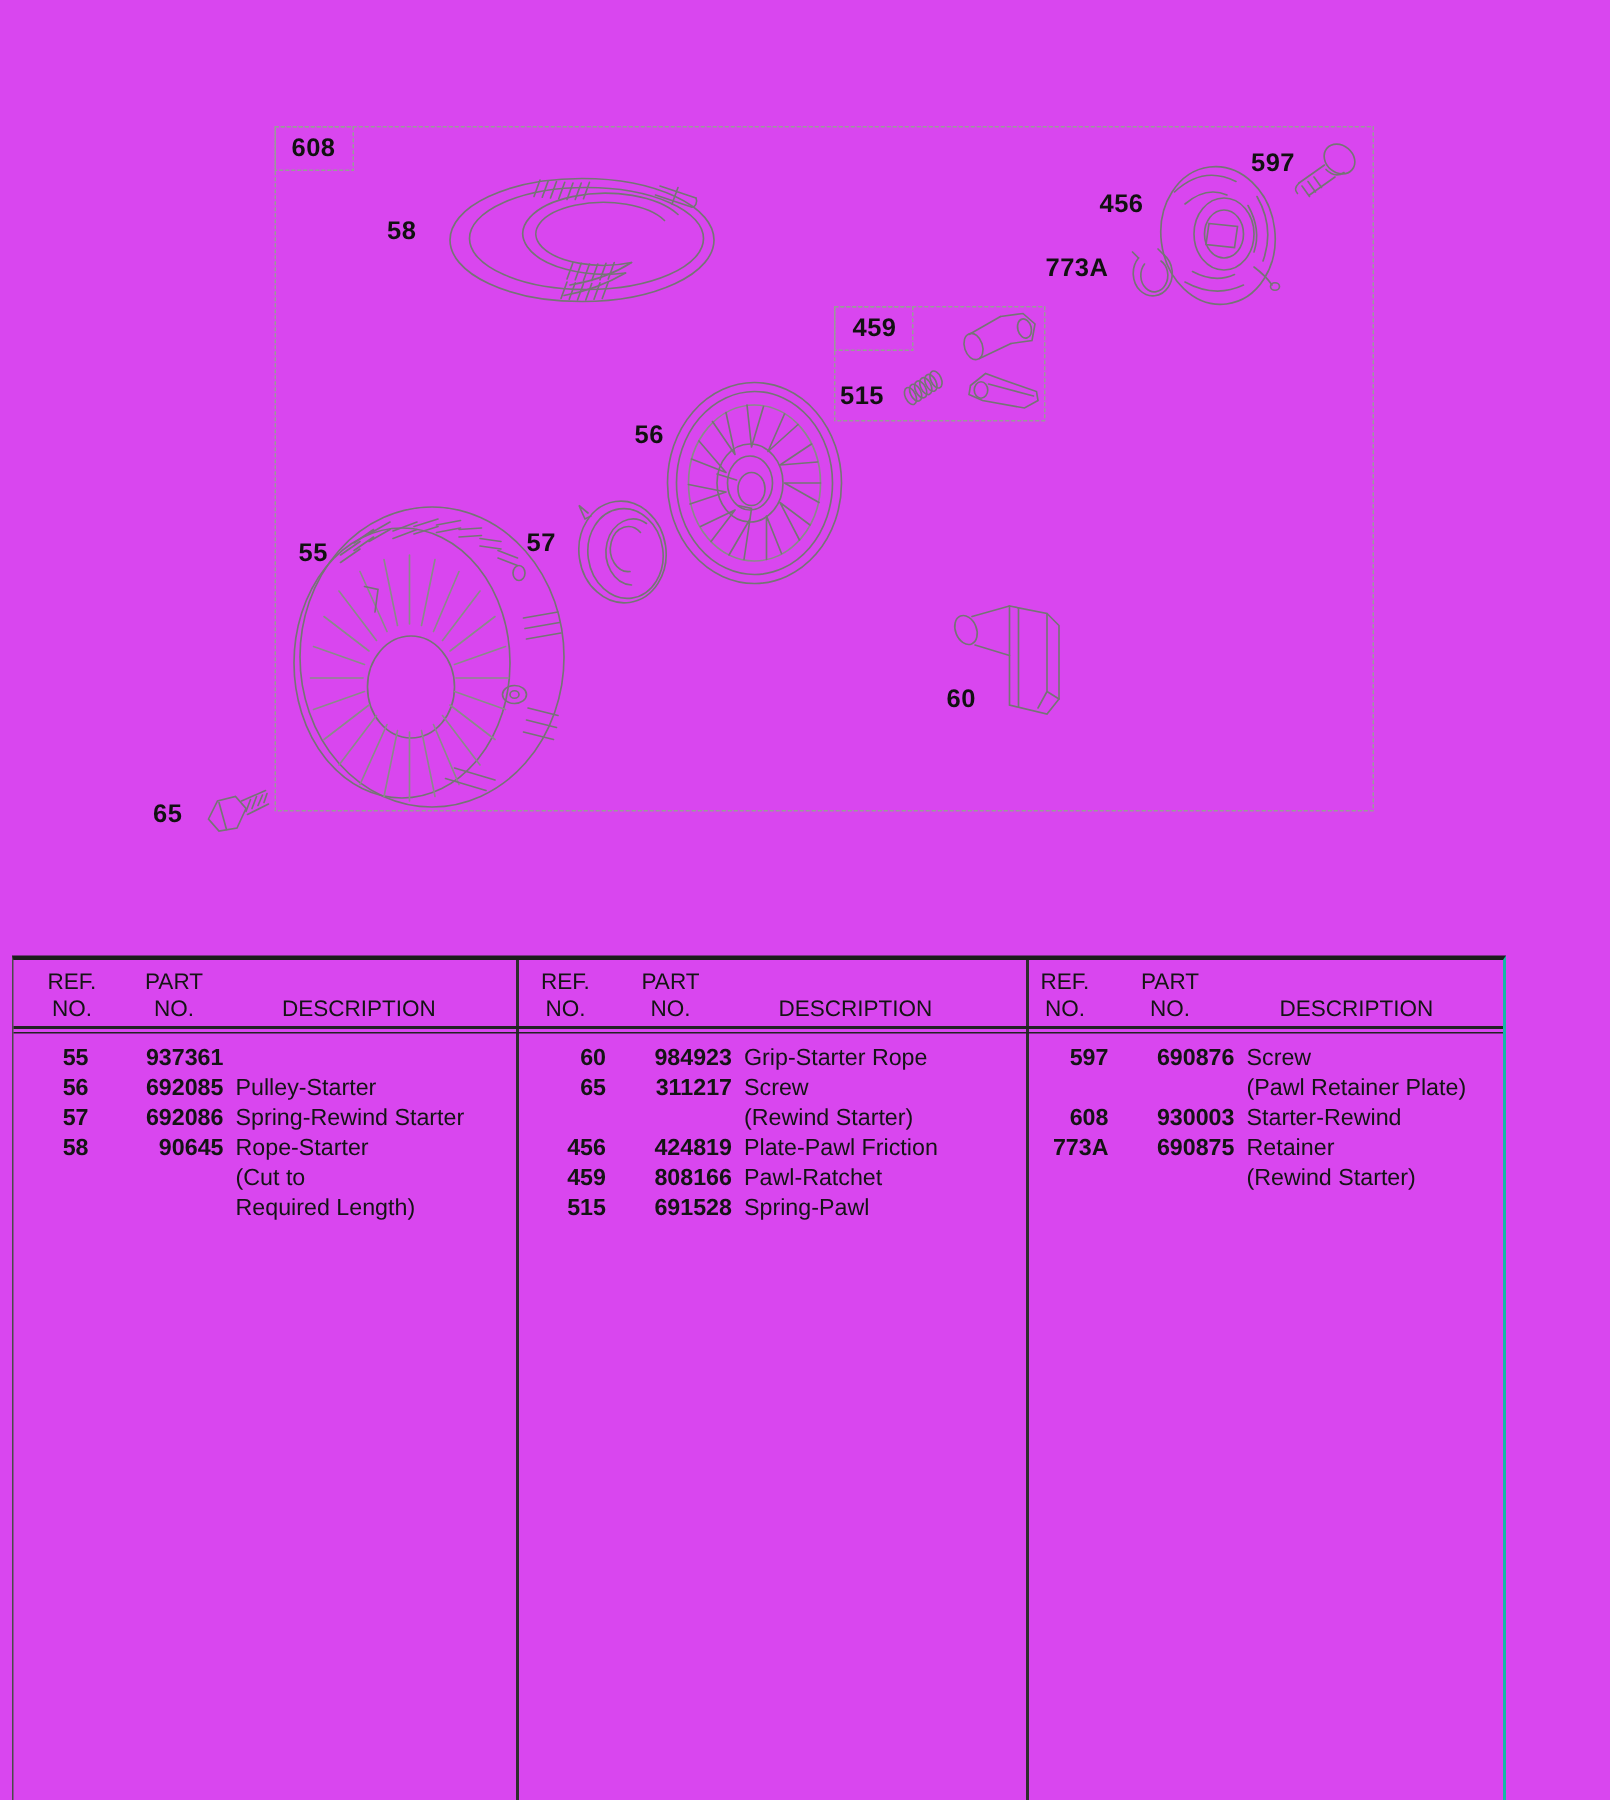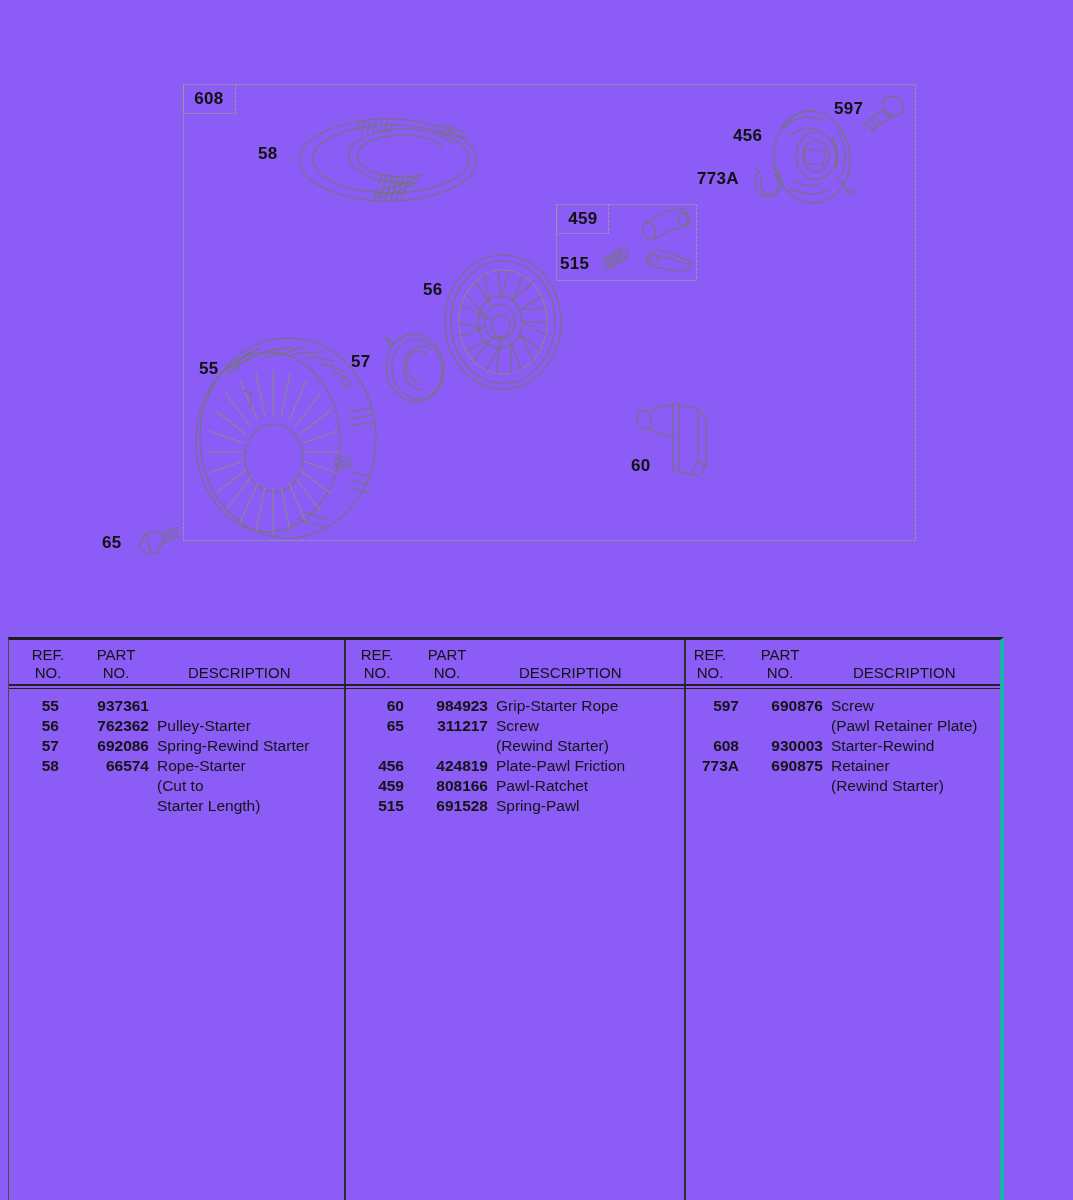--- a/index.html
+++ b/index.html
@@ -1,32 +1,32 @@
 <!DOCTYPE html>
 <html><head>
 <meta charset="utf-8">
 <style>
   html,body { margin:0; padding:0; background:#ffffff; }
   .page {
-    position:relative; width:1073px; height:1200px; background:#8b5cf6;
+    position:relative; width:1073px; height:1200px; background:#d946ef;
     font-family:"Liberation Sans", sans-serif; color:#141414; overflow:hidden;
   }
 
   
   .diagram-svg { position:absolute; left:0; top:0; }
   .callout {
     position:absolute; font-weight:bold; font-size:17px; color:#111;
     letter-spacing:0.3px; white-space:nowrap;
   }
   .callout.boxed { text-align:center; }
 
   
   .parts-table {
     position:absolute; left:8px; top:637px; width:996px; height:563px;
-    border-top:3px solid #1c1c1c; border-left:1px solid #4a4a4a; border-right:4px solid #14b8a6;
+    border-top:3px solid #1c1c1c; border-left:1px solid #4a4a4a; border-right:2px solid #14b8a6;
     box-sizing:border-box;
     padding-left:16px;
   }
   .vsep { position:absolute; top:0; bottom:0; width:2px; background:#2e2e2e; }
   .vsep.s1 { left:335px; }
   .vsep.s2 { left:675px; }
   .header-rule {
     position:absolute; left:0; right:0; top:44px; height:5px;
     border-top:2px solid #222; border-bottom:1px solid #222; box-sizing:border-box;
   }
@@ -232,39 +232,39 @@
     </div>
     <div class="hblock desc" style="left:844px;">DESCRIPTION</div>
 
     <div class="tcol c0">
         <div class="prow">
           <span class="ref">55</span>
           <span class="part">937361</span>
         </div>
         <div class="prow">
           <span class="ref">56</span>
-          <span class="part">762362</span>
+          <span class="part">692085</span>
           <span class="desc">
             <div>Pulley-Starter</div>
           </span>
         </div>
         <div class="prow">
           <span class="ref">57</span>
           <span class="part">692086</span>
           <span class="desc">
             <div>Spring-Rewind Starter</div>
           </span>
         </div>
         <div class="prow">
           <span class="ref">58</span>
-          <span class="part">66574</span>
+          <span class="part">90645</span>
           <span class="desc">
             <div>Rope-Starter</div>
             <div>(Cut to</div>
-            <div>Starter Length)</div>
+            <div>Required Length)</div>
           </span>
         </div>
       </div>
     <div class="tcol c1">
         <div class="prow">
           <span class="ref">60</span>
           <span class="part">984923</span>
           <span class="desc">
             <div>Grip-Starter Rope</div>
           </span>

